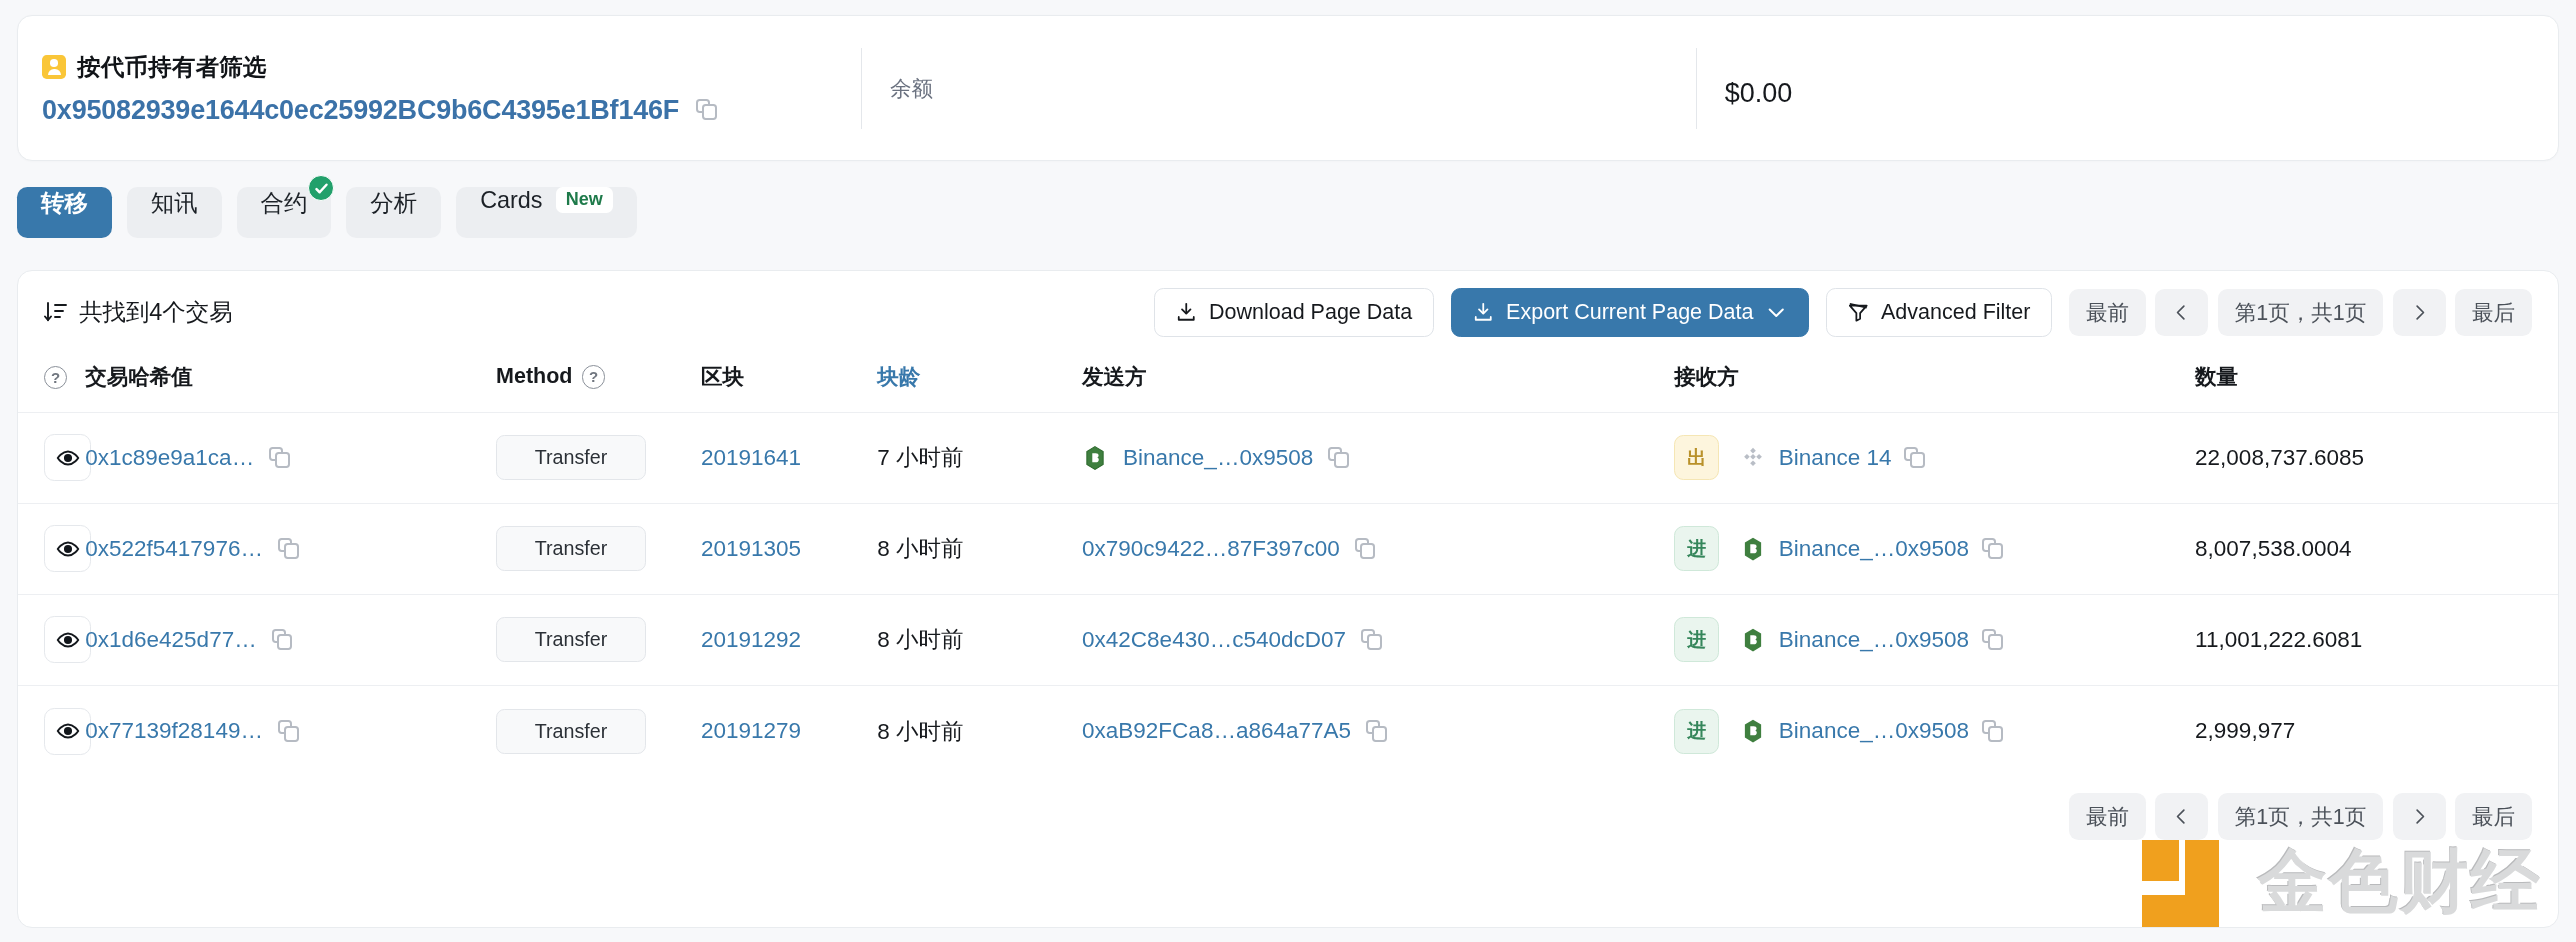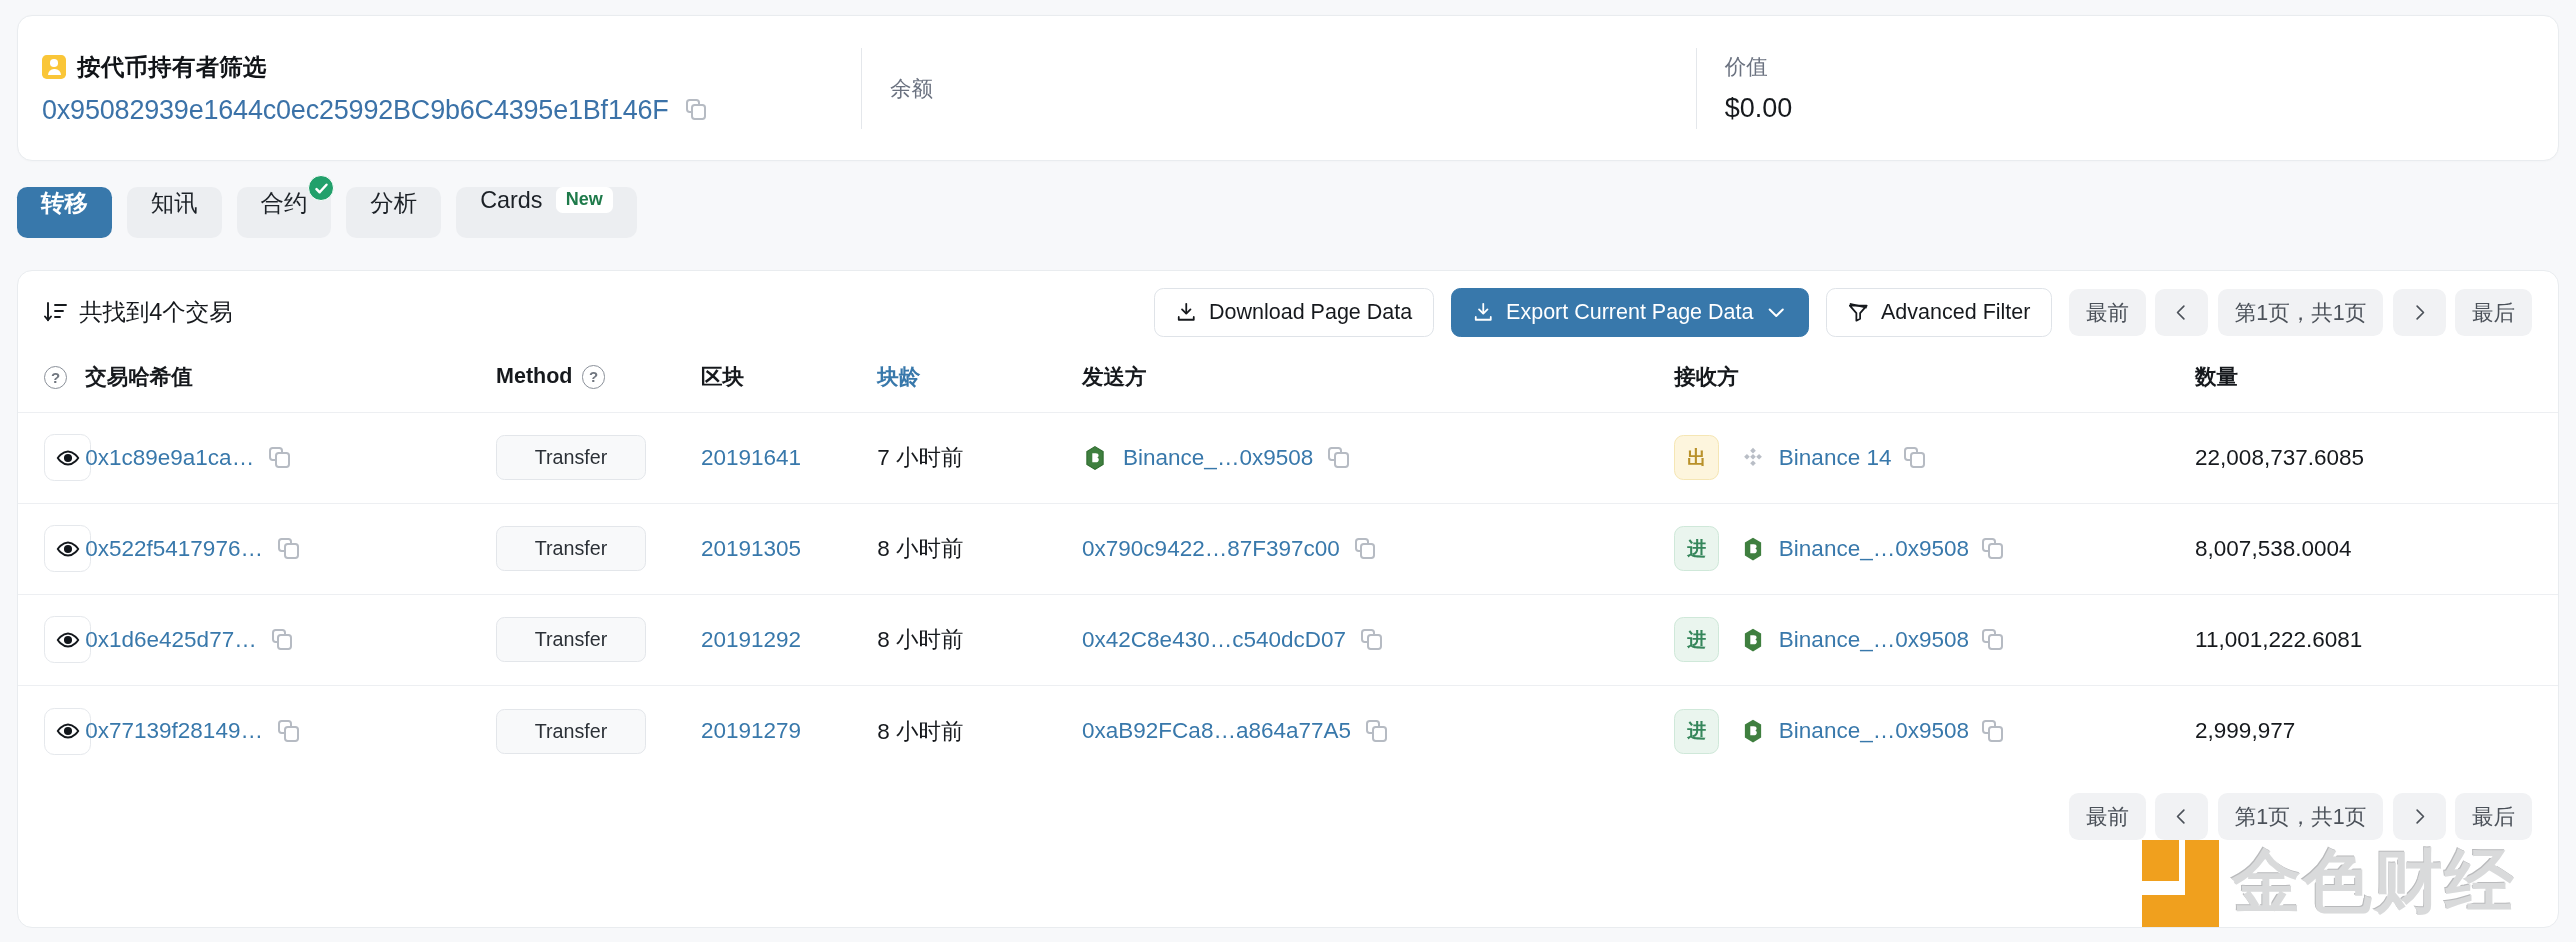--- a/index.html
+++ b/index.html
@@ -48,21 +48,21 @@
     content: "";
     position: absolute; left: 5.6px; top: 14px;
     width: 13px; height: 6.6px; border-radius: 6.6px 6.6px 0 0;
     background: #ffffff;
   }
   .holder-title {
     font-size: 23.4px; font-weight: 700; color: #111418; letter-spacing: 0.3px;
   }
   .addr-line { display: flex; align-items: center; gap: 17px; margin-top: 12px; }
   .addr-text {
-    font-size: 27px; font-weight: 400; color: #3b72a8; letter-spacing: -0.2px;
+    font-size: 27px; font-weight: 700; color: #3b72a8; letter-spacing: -0.2px;
   }
   .label-sm { font-size: 21.5px; color: #6b7280; }
   .value-lg { font-size: 27px; color: #16191d; margin-top: 11.2px; }
 
   
   .copy-ico {
     position: relative; width: 22.5px; height: 22.5px; flex: none; cursor: pointer;
   }
   .copy-ico i {
     position: absolute; display: block; border: 2.2px solid #b6bbc3;
@@ -207,21 +207,21 @@
   .dir-badge.in  { background: #eaf5ee; border: 0.9px solid #cfe8d9; color: #35865b; }
 
   .bnb-ico { width: 26px; height: 26px; flex: none; }
   .to-cell { display: flex; align-items: center; gap: 20.6px; }
   .to-inner { display: flex; align-items: center; gap: 13px; }
 
   
   .watermark {
     position: absolute; left: 2136px; top: 830px;
     width: 393px; height: 103px; pointer-events: none;
-    display: flex; align-items: center; gap: 6px;
+    display: flex; align-items: center; gap: 32px;
   }
   .wm-logo { position: relative; width: 90px; height: 90px; flex: none; }
   .wm-logo .sq1 {
     position: absolute; left: 5.6px; top: 3.7px; width: 37px; height: 41px;
     background: #f0a01e;
   }
   .wm-logo .sq2 {
     position: absolute; left: 49px; top: 3.7px; width: 34px; height: 86px;
     background: #f0a01e;
   }
@@ -255,21 +255,20 @@
       </div>
     </div>
 
     <div class="sum-col-div"></div>
     <div class="sum-col-2">
       <div class="label-sm">余额</div>
     </div>
 
     <div class="sum-col-div"></div>
     <div class="sum-col-3">
-      <div class="label-sm">价值</div>
       <div class="value-lg">$0.00</div>
     </div>
   </div>
 
   <div class="tabs-row">
 
     <div class="tab active">
       <span>转移</span>
     </div>
 

